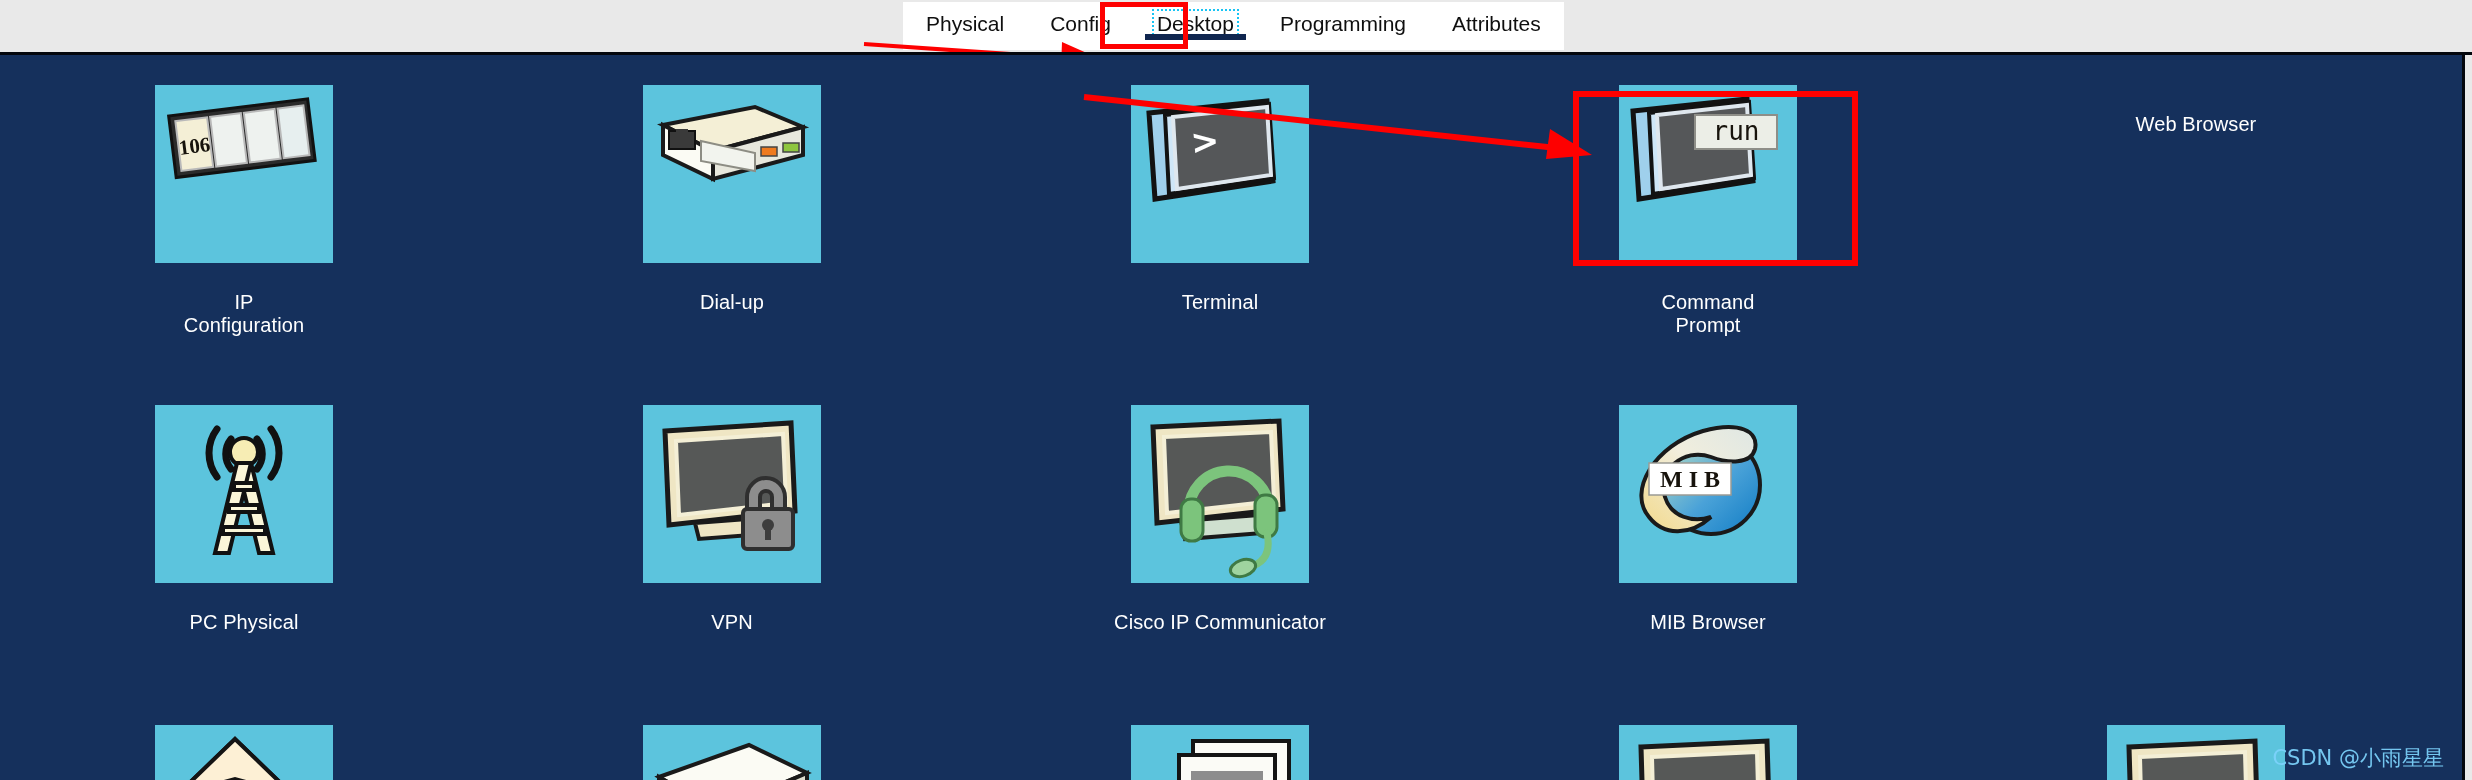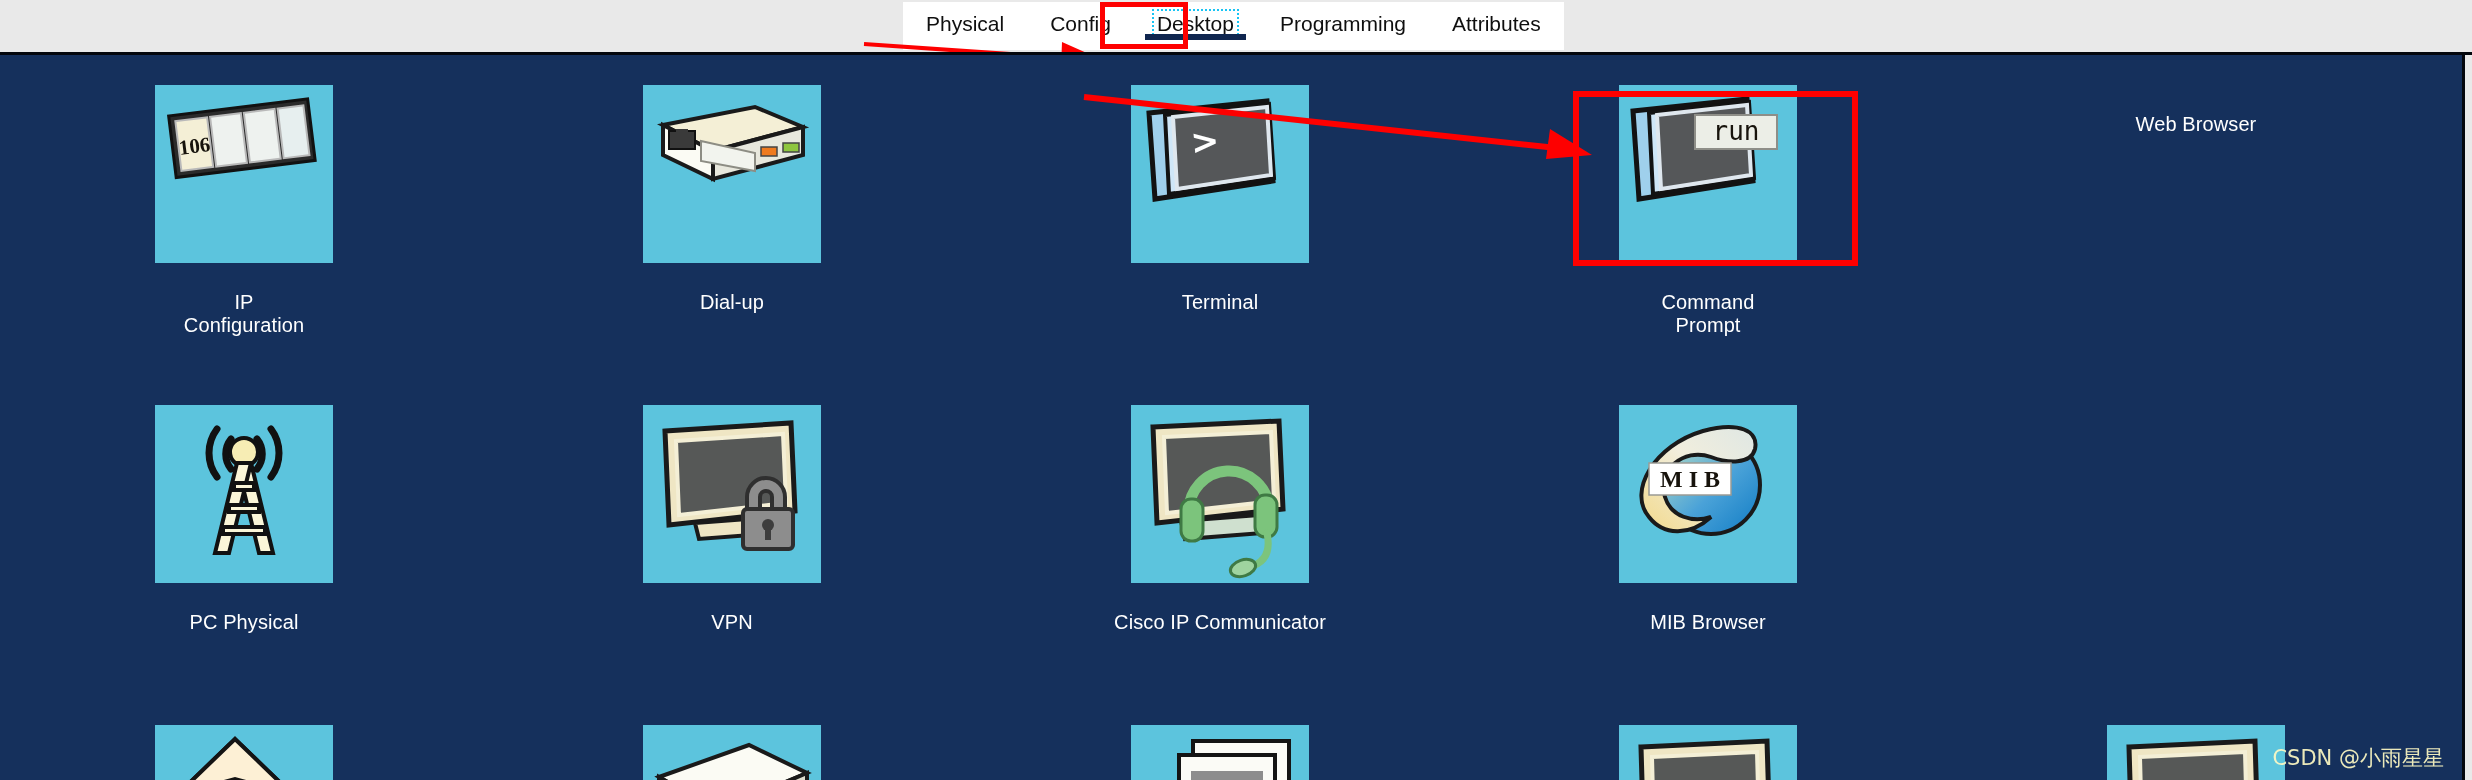--- a/index.html
+++ b/index.html
@@ -138,21 +138,21 @@
     position: absolute;
     left: 1080px; top: 38px;
     width: 520px; height: 70px;
     pointer-events: none;
     z-index: 5;
   }
 
   .watermark {
     position: absolute;
     right: 28px; bottom: 8px;
-    color: #fef9c3;
+    color: #7dd3fc;
     font-size: 21px;
     opacity: .92;
     font-family: "DejaVu Sans", sans-serif;
     z-index: 7;
   }
 </style>
 </head>
 <body>
 
 <div id="app">

